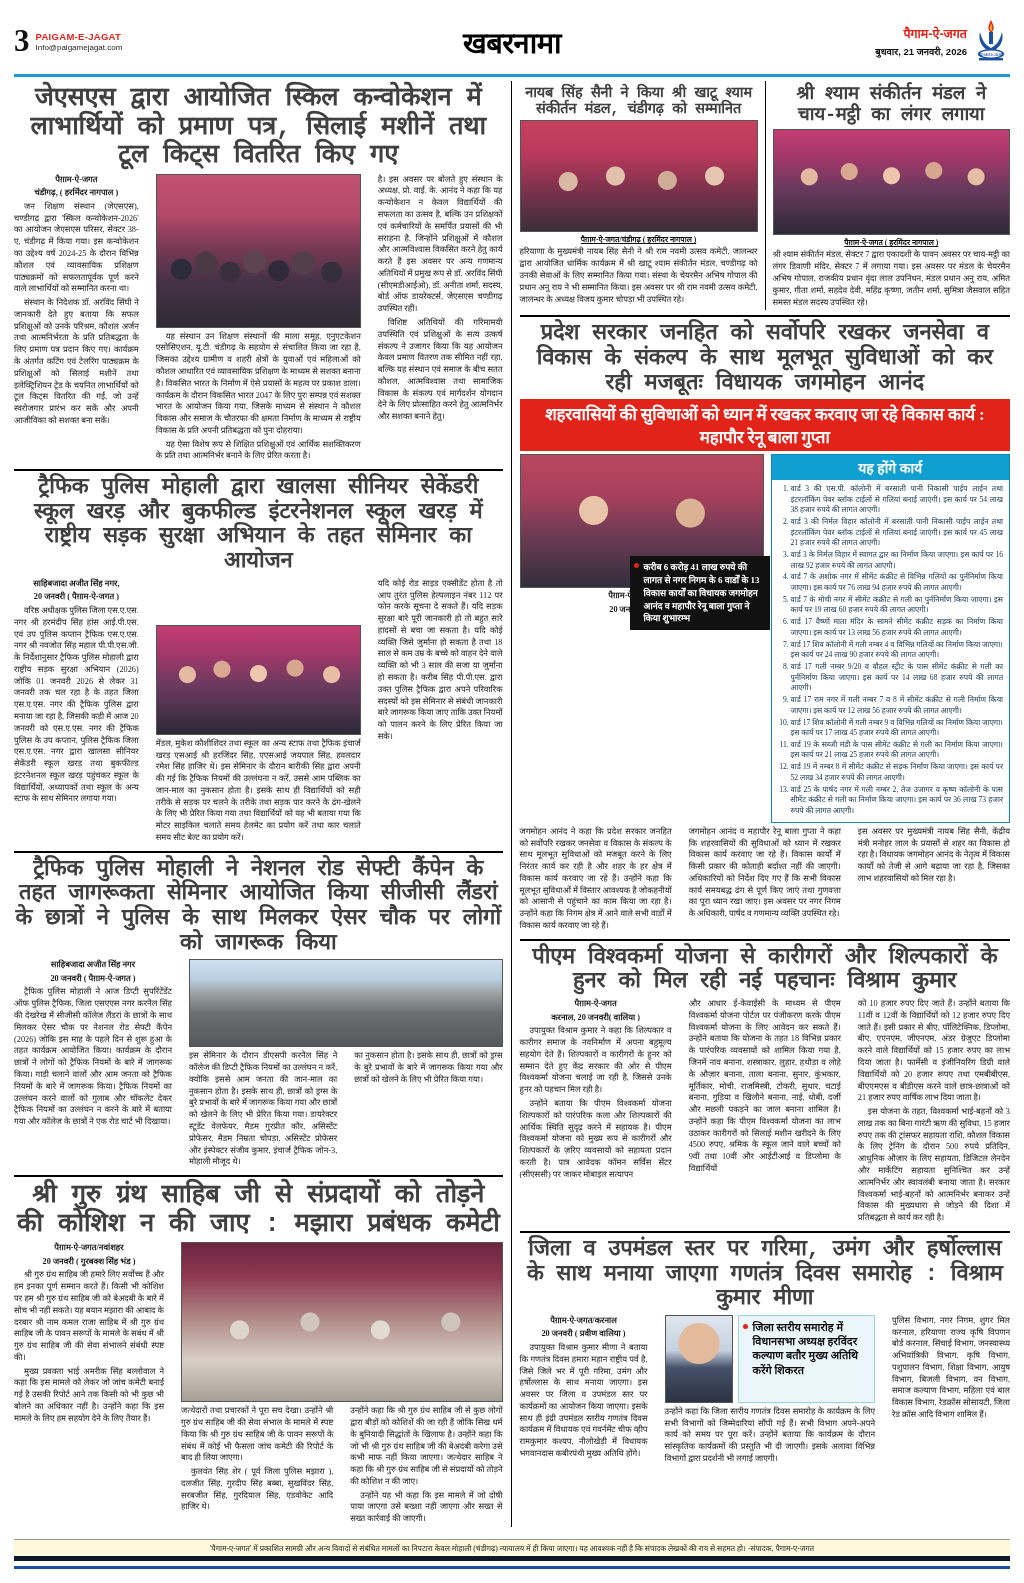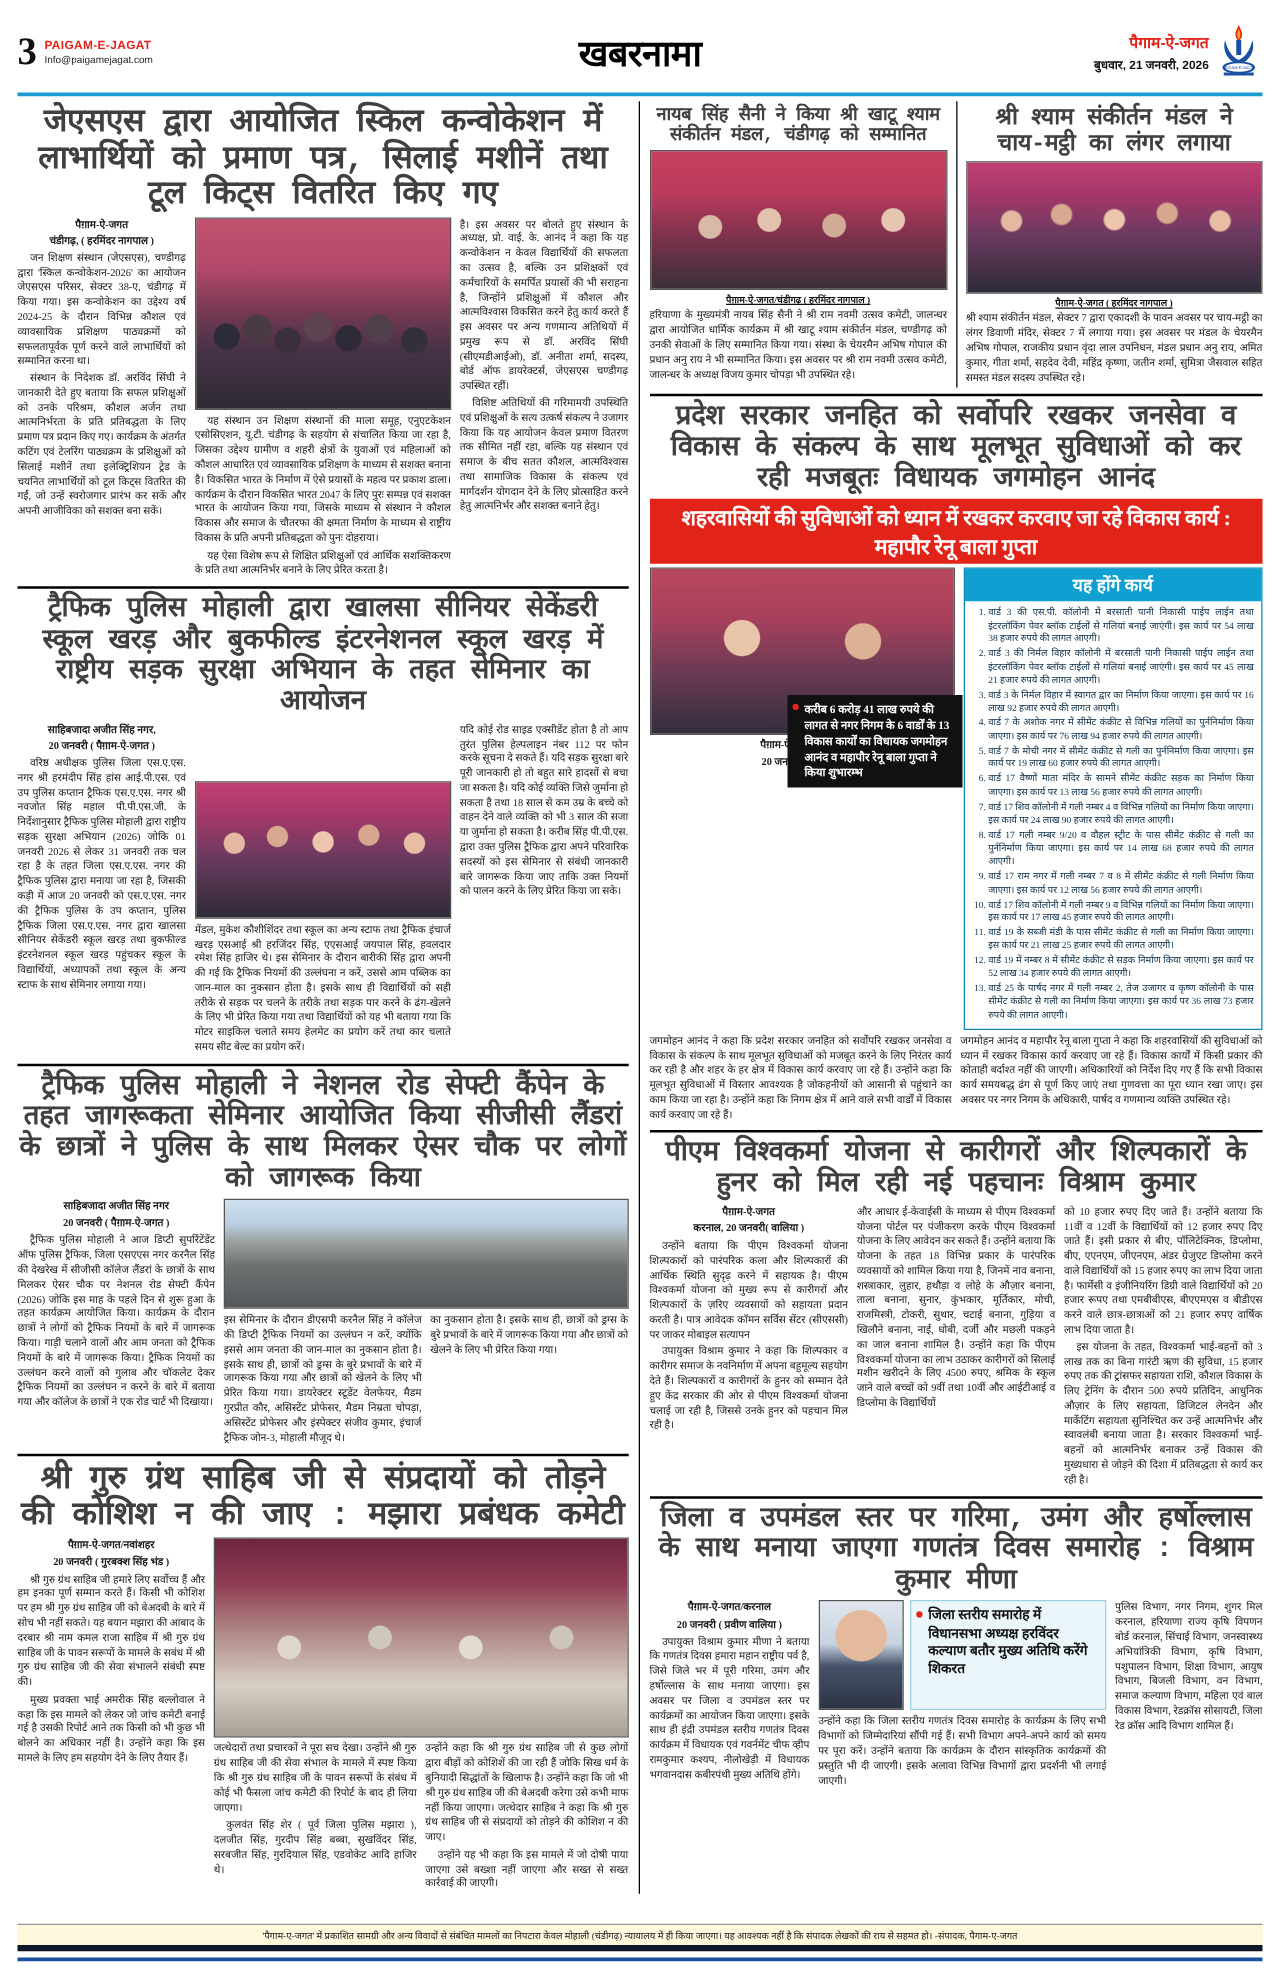--- a/index.html
+++ b/index.html
@@ -29,21 +29,21 @@
 
   
   h1.hl{margin:4px 0 3px 0;font-family:Liberation Mono, monospace;font-weight:bold;line-height:1.12;text-align:center;color:#404040;letter-spacing:-.2px;}
   .hl-xl{font-size:25.5px;}
   .hl-lg{font-size:22px;}
   .hl-md{font-size:18.5px;}
   .hl-xs{font-size:14.5px;}
   .hrule2{border-top:2px solid #000;margin:5px 0;}
 
   
-  .artcols{display:flex;gap:7px;}
+  .artcols{display:flex;gap:17px;}
   .tcol{flex:1;font-size:8.3px;line-height:1.42;text-align:justify;color:#1a1a1a;font-family:"Liberation Serif",serif;}
   .tcol p{margin:0 0 2px 0;text-indent:10px;}
   .tcol p.noind{text-indent:0;}
   .byline{text-align:center;font-weight:bold;font-size:8.3px;line-height:1.4;margin-bottom:2px;}
   .cap{text-align:center;font-weight:bold;font-size:7.6px;margin:2px 0 2px 0;text-decoration:underline;}
 
   
   .photo{position:relative;overflow:hidden;background:#b48;border:1px solid #555;}
   .ph-crowd{background:
      radial-gradient(circle at 12% 62%, #2b2b3a 0 10px, transparent 11px),
@@ -308,33 +308,36 @@
           </div>
         </div>
 
         <div class="artcols" style="margin-top:3px;">
           <div class="tcol">
               <p class="noind">जगमोहन आनंद ने कहा कि प्रदेश सरकार जनहित को सर्वोपरि रखकर जनसेवा व विकास के संकल्प के साथ मूलभूत सुविधाओं को मजबूत करने के लिए निरंतर कार्य कर रही है और शहर के हर क्षेत्र में विकास कार्य करवाए जा रहे हैं। उन्होंने कहा कि मूलभूत सुविधाओं में विस्तार आवश्यक है जोकहनीयों को आसानी से पहुंचाने का काम किया जा रहा है। उन्होंने कहा कि निगम क्षेत्र में आने वाले सभी वार्डों में विकास कार्य करवाए जा रहे हैं।</p>
             </div>
           <div class="tcol">
               <p class="noind">जगमोहन आनंद व महापौर रेनू बाला गुप्ता ने कहा कि शहरवासियों की सुविधाओं को ध्यान में रखकर विकास कार्य करवाए जा रहे हैं। विकास कार्यों में किसी प्रकार की कोताही बर्दाश्त नहीं की जाएगी। अधिकारियों को निर्देश दिए गए हैं कि सभी विकास कार्य समयबद्ध ढंग से पूर्ण किए जाएं तथा गुणवत्ता का पूरा ध्यान रखा जाए। इस अवसर पर नगर निगम के अधिकारी, पार्षद व गणमान्य व्यक्ति उपस्थित रहे।</p>
             </div>
+          <div class="tcol">
+              <p class="noind">इस अवसर पर मुख्यमंत्री नायब सिंह सैनी, केंद्रीय मंत्री मनोहर लाल के प्रयासों से शहर का विकास हो रहा है। विधायक जगमोहन आनंद के नेतृत्व में विकास कार्यों को तेजी से आगे बढ़ाया जा रहा है, जिसका लाभ शहरवासियों को मिल रहा है।</p>
+            </div>
         </div>
       </div>
 
       <div class="hrule2"></div>
 
       <div>
         <h1 class="hl hl-lg">पीएम विश्वकर्मा योजना से कारीगरों और शिल्पकारों के हुनर को मिल रही नई पहचानः विश्राम कुमार</h1>
         <div class="artcols">
           <div class="tcol">
             <div class="byline">पैग़ाम-ऐ-जगत</div>
             <div class="byline">करनाल, 20 जनवरी( वालिया )</div>
+            <p>उपायुक्त विश्राम कुमार ने कहा कि शिल्पकार व कारीगर समाज के नवनिर्माण में अपना बहुमूल्य सहयोग देते हैं। शिल्पकारों व कारीगरों के हुनर को सम्मान देते हुए केंद्र सरकार की ओर से पीएम विश्वकर्मा योजना चलाई जा रही है, जिससे उनके हुनर को पहचान मिल रही है।</p>
             <p>उन्होंने बताया कि पीएम विश्वकर्मा योजना शिल्पकारों को पारंपरिक कला और शिल्पकारों की आर्थिक स्थिति सुदृढ़ करने में सहायक है। पीएम विश्वकर्मा योजना को मुख्य रूप से कारीगरों और शिल्पकारों के ज़रिए व्यवसायों को सहायता प्रदान करती है। पात्र आवेदक कॉमन सर्विस सेंटर (सीएससी) पर जाकर मोबाइल सत्यापन</p>
-            <p>उपायुक्त विश्राम कुमार ने कहा कि शिल्पकार व कारीगर समाज के नवनिर्माण में अपना बहुमूल्य सहयोग देते हैं। शिल्पकारों व कारीगरों के हुनर को सम्मान देते हुए केंद्र सरकार की ओर से पीएम विश्वकर्मा योजना चलाई जा रही है, जिससे उनके हुनर को पहचान मिल रही है।</p>
           </div>
           <div class="tcol">
             <p class="noind">और आधार ई-केवाईसी के माध्यम से पीएम विश्वकर्मा योजना पोर्टल पर पंजीकरण करके पीएम विश्वकर्मा योजना के लिए आवेदन कर सकते हैं। उन्होंने बताया कि योजना के तहत 18 विभिन्न प्रकार के पारंपरिक व्यवसायों को शामिल किया गया है, जिनमें नाव बनाना, शस्त्राकार, लुहार, हथौड़ा व लोहे के औज़ार बनाना, ताला बनाना, सुनार, कुंभकार, मूर्तिकार, मोची, राजमिस्त्री, टोकरी, सुथार, चटाई बनाना, गुड़िया व खिलौने बनाना, नाई, धोबी, दर्जी और मछली पकड़ने का जाल बनाना शामिल है। उन्होंने कहा कि पीएम विश्वकर्मा योजना का लाभ उठाकर कारीगरों को सिलाई मशीन खरीदने के लिए 4500 रुपए, श्रमिक के स्कूल जाने वाले बच्चों को 9वीं तथा 10वीं और आईटीआई व डिप्लोमा के विद्यार्थियों</p>
           </div>
           <div class="tcol">
             <p class="noind">को 10 हजार रुपए दिए जाते हैं। उन्होंने बताया कि 11वीं व 12वीं के विद्यार्थियों को 12 हजार रुपए दिए जाते हैं। इसी प्रकार से बीए, पॉलिटेक्निक, डिप्लोमा, बीए, एएनएम, जीएनएम, अंडर ग्रेजुएट डिप्लोमा करने वाले विद्यार्थियों को 15 हजार रुपए का लाभ दिया जाता है। फार्मेसी व इंजीनियरिंग डिग्री वाले विद्यार्थियों को 20 हजार रूपए तथा एमबीबीएस, बीएएमएस व बीडीएस करने वाले छात्र-छात्राओं को 21 हजार रुपए वार्षिक लाभ दिया जाता है।</p>
             <p>इस योजना के तहत, विश्वकर्मा भाई-बहनों को 3 लाख तक का बिना गारंटी ऋण की सुविधा, 15 हजार रुपए तक की ट्रांसफर सहायता राशि, कौशल विकास के लिए ट्रेनिंग के दौरान 500 रुपये प्रतिदिन, आधुनिक औज़ार के लिए सहायता, डिजिटल लेनदेन और मार्केटिंग सहायता सुनिश्चित कर उन्हें आत्मनिर्भर और स्वावलंबी बनाया जाता है। सरकार विश्वकर्मा भाई-बहनों को आत्मनिर्भर बनाकर उन्हें विकास की मुख्यधारा से जोड़ने की दिशा में प्रतिबद्धता से कार्य कर रही है।</p>
           </div>
         </div>
       </div>

